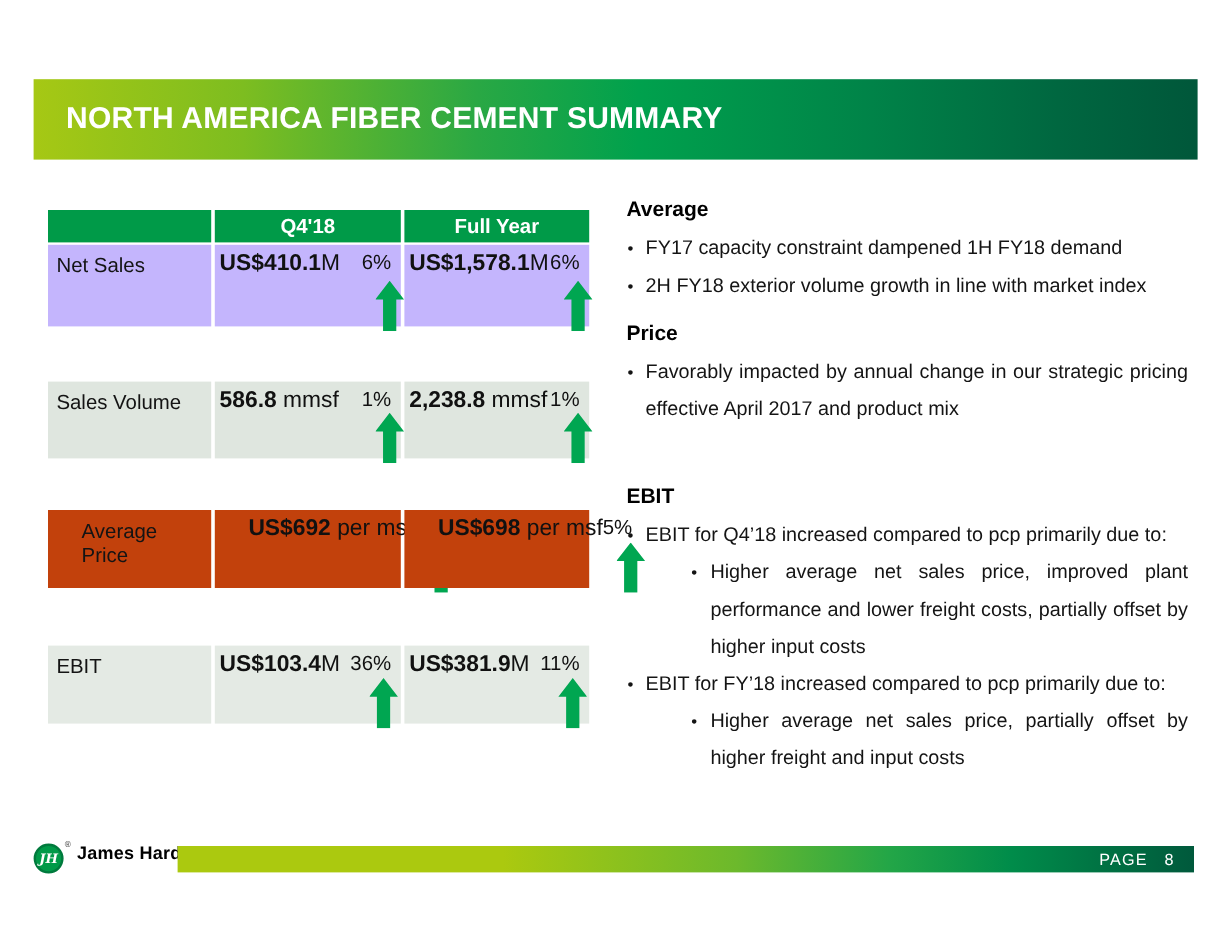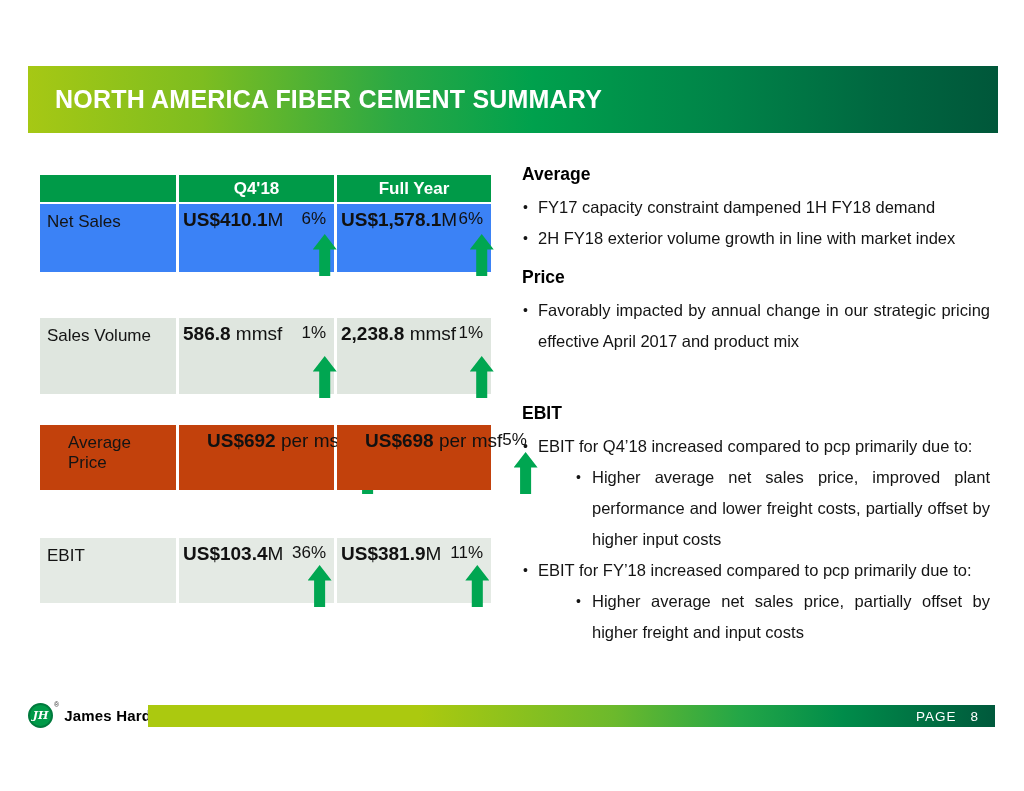--- a/index.html
+++ b/index.html
@@ -28,24 +28,24 @@
   .trow {
     position: absolute; left: 0; width: 451px;
     display: grid; grid-template-columns: 136px 155px 154px; column-gap: 3px;
   }
   .thead { top: 0; height: 27px; }
   .thead .cell {
     background: #009a48; color: #ffffff; font-weight: bold; font-size: 17px;
     display: flex; align-items: center; justify-content: center;
   }
   .block-netsales  { top: 29px;  height: 68px; }
-  .block-salesvol  { top: 143px; height: 76px; }
+  .block-salesvol  { top: 143px; height: 64px; }
   .block-avgprice  { top: 250px; height: 65px; }
   .block-ebit      { top: 363px; height: 65px; }
-  .bg-a .cell { background: #3b82f6; }
+  .bg-a .cell { background: #c4b5fd; }
   .bg-b .cell { background: #dfe6df; }
   .bg-c .cell { background: #c2410c; padding-left: 28px; }
   .bg-d .cell { background: #e4eae4; }
 
   .label-cell {
     font-size: 17px; padding: 8px 4px 0 7px; color: #141414;
   }
   .value-cell {
     position: relative;
     display: flex; flex-direction: row; justify-content: space-between;
@@ -68,21 +68,21 @@
   .b1 { position: relative; padding-left: 16px; }
   .b1 .marker { position: absolute; left: 1px; top: 0; font-size: 14px; }
   .b2 { position: relative; padding-left: 70px; text-align: justify; }
   .b2 .marker { position: absolute; left: 54px; top: 0; font-size: 14px; }
   .just { text-align: justify; }
   .sec-volume { margin-top: 0; }
   .sec-price  { margin-top: 13px; }
   .sec-ebit   { margin-top: 46px; }
 
   
-  .logo { position: absolute; left: 28px; top: 703px; display: flex; align-items: center; }
+  .logo { position: absolute; left: 28px; top: 703px; display: flex; align-items: flex-start; }
   .logo-mark {
     position: relative;
     width: 25px; height: 25px; border-radius: 50%;
     background: #009a48; border: 2px solid #007a3d;
     display: flex; align-items: center; justify-content: center;
   }
   .logo-mark .jh {
     color: #ffffff; font-style: italic; font-weight: bold; font-size: 11px;
     font-family: "DejaVu Serif", serif;
   }

